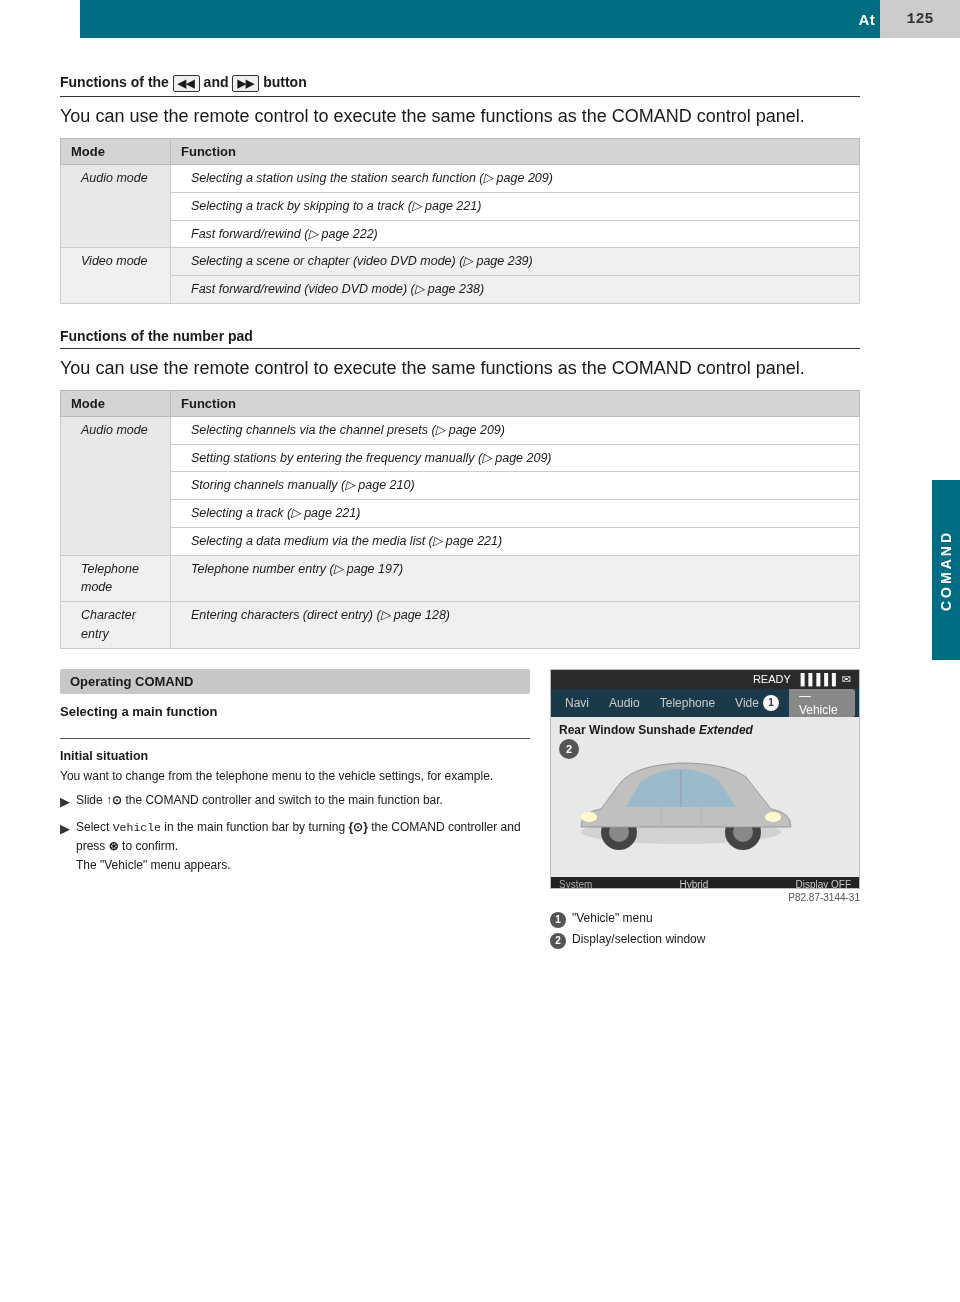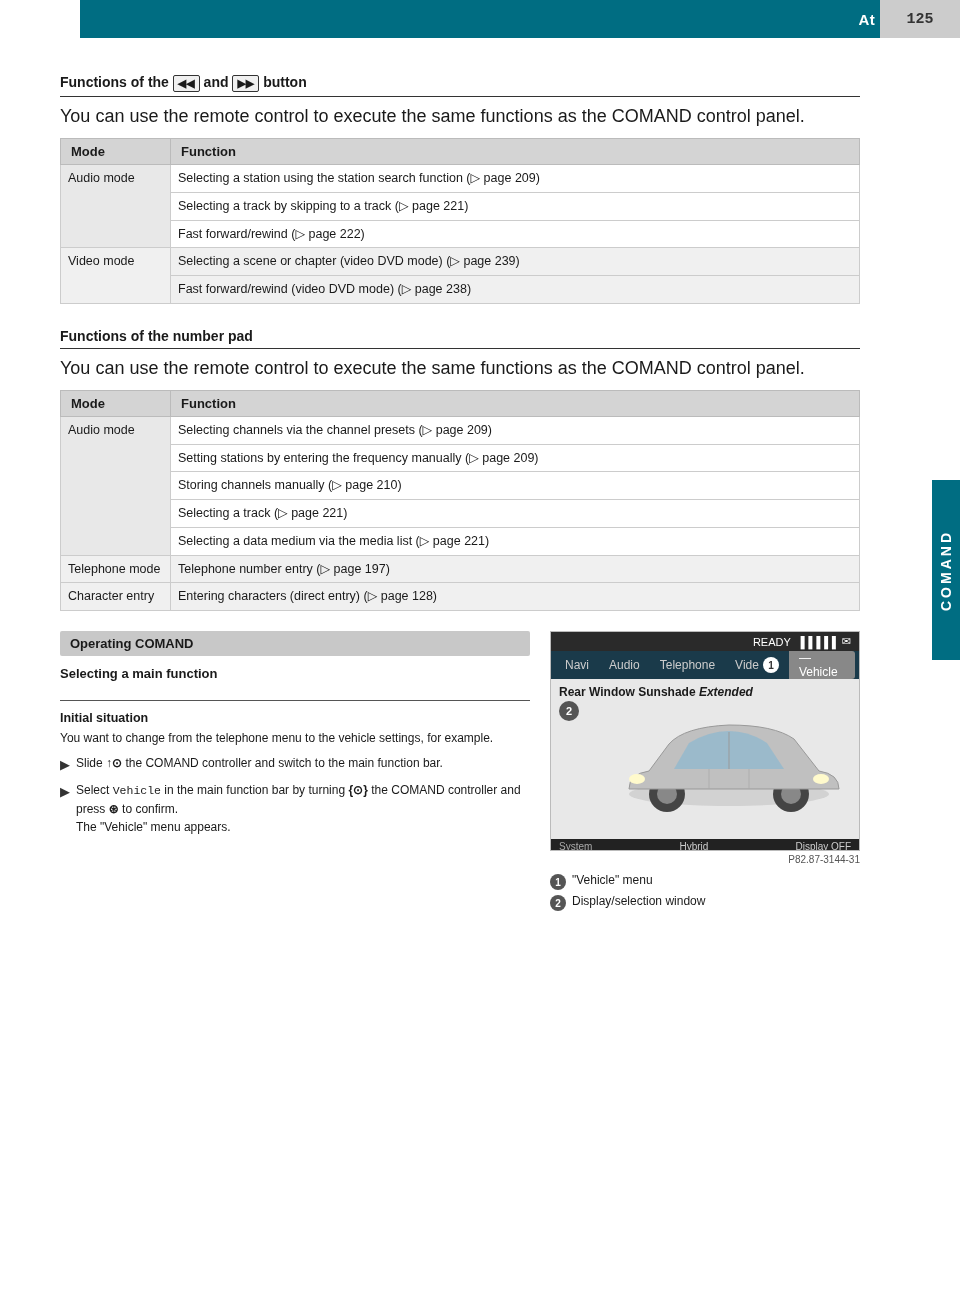--- a/index.html
+++ b/index.html
@@ -101,24 +101,25 @@
     }
     .data-table th {
       background: #d4d4d4;
       font-weight: bold;
       padding: 5px 10px;
       text-align: left;
       border: 1px solid #bbb;
       font-size: 13px;
     }
     .data-table td {
-      padding: 4px 7px;
+      padding: 4px 20px;
       border: 1px solid #ccc;
       vertical-align: top;
       line-height: 1.5;
+      font-style: italic;
     }
     .data-table tr.shaded td {
       background: #f0f0f0;
     }
     .data-table .mode-cell {
       width: 110px;
       background: #e8e8e8;
       font-size: 12.5px;
     }
 
@@ -253,21 +254,21 @@
       margin-left: 4px;
     }
 
     
     .car-display {
       background: #e8e8e8;
       height: 160px;
       position: relative;
       display: flex;
       align-items: center;
-      justify-content: flex-end;
+      justify-content: flex-start;
       overflow: hidden;
     }
     .car-label {
       position: absolute;
       top: 6px;
       left: 8px;
       font-size: 12px;
       font-weight: bold;
     }
     .car-label em {

